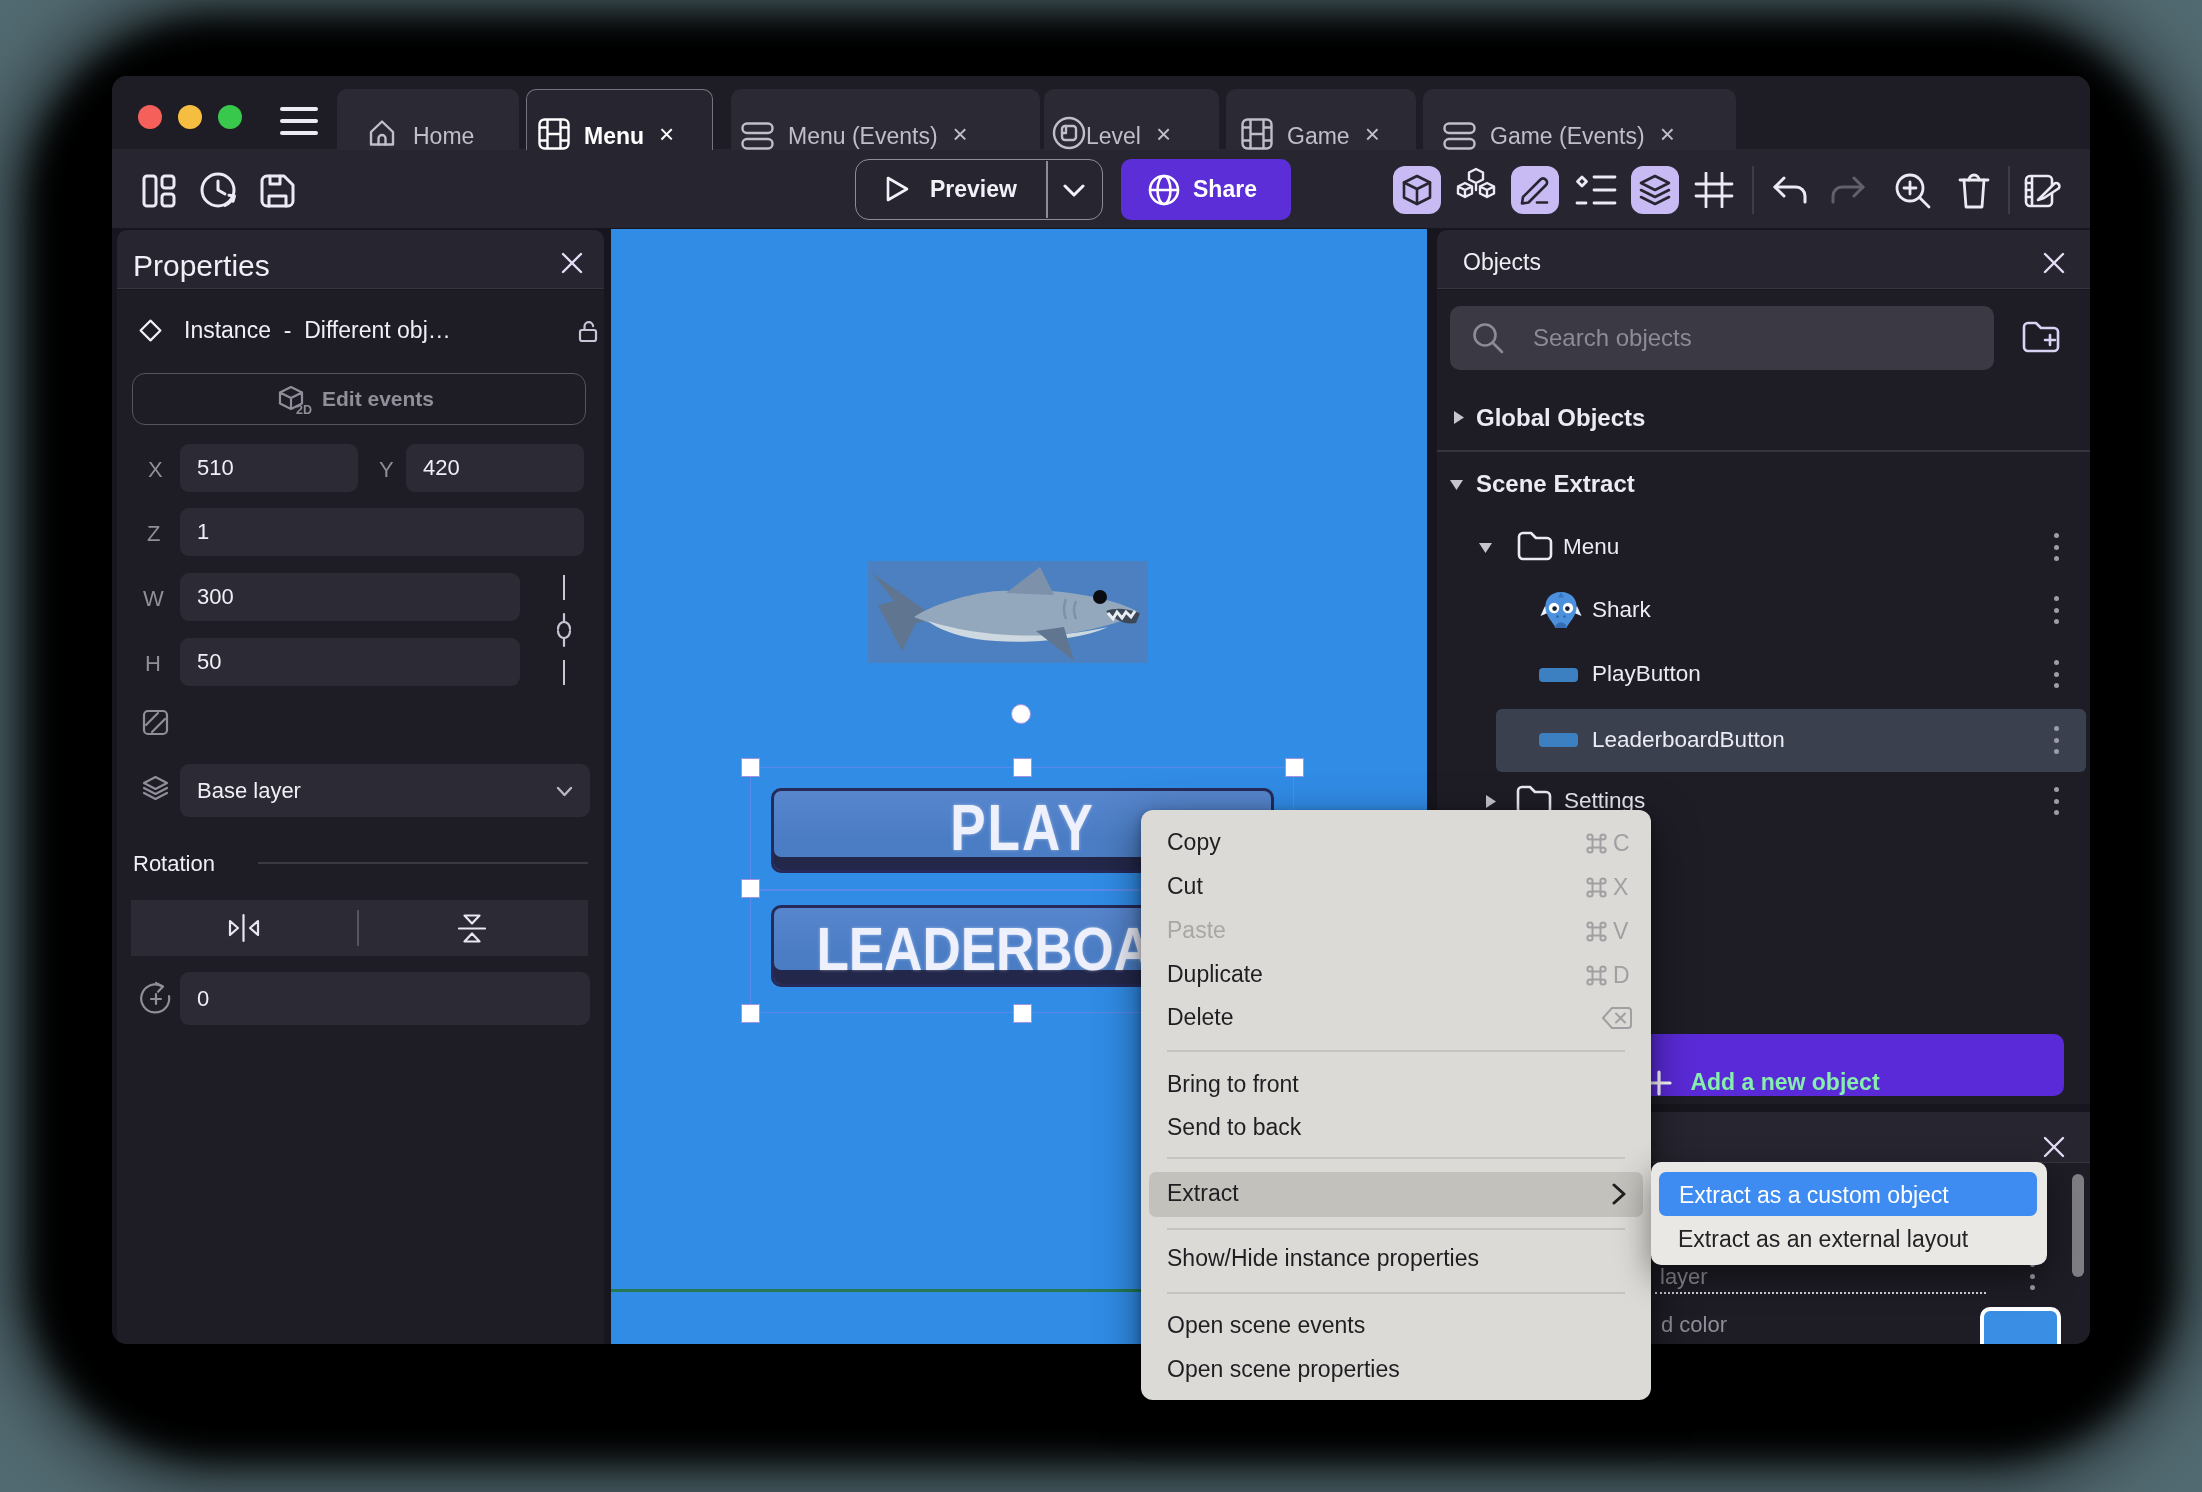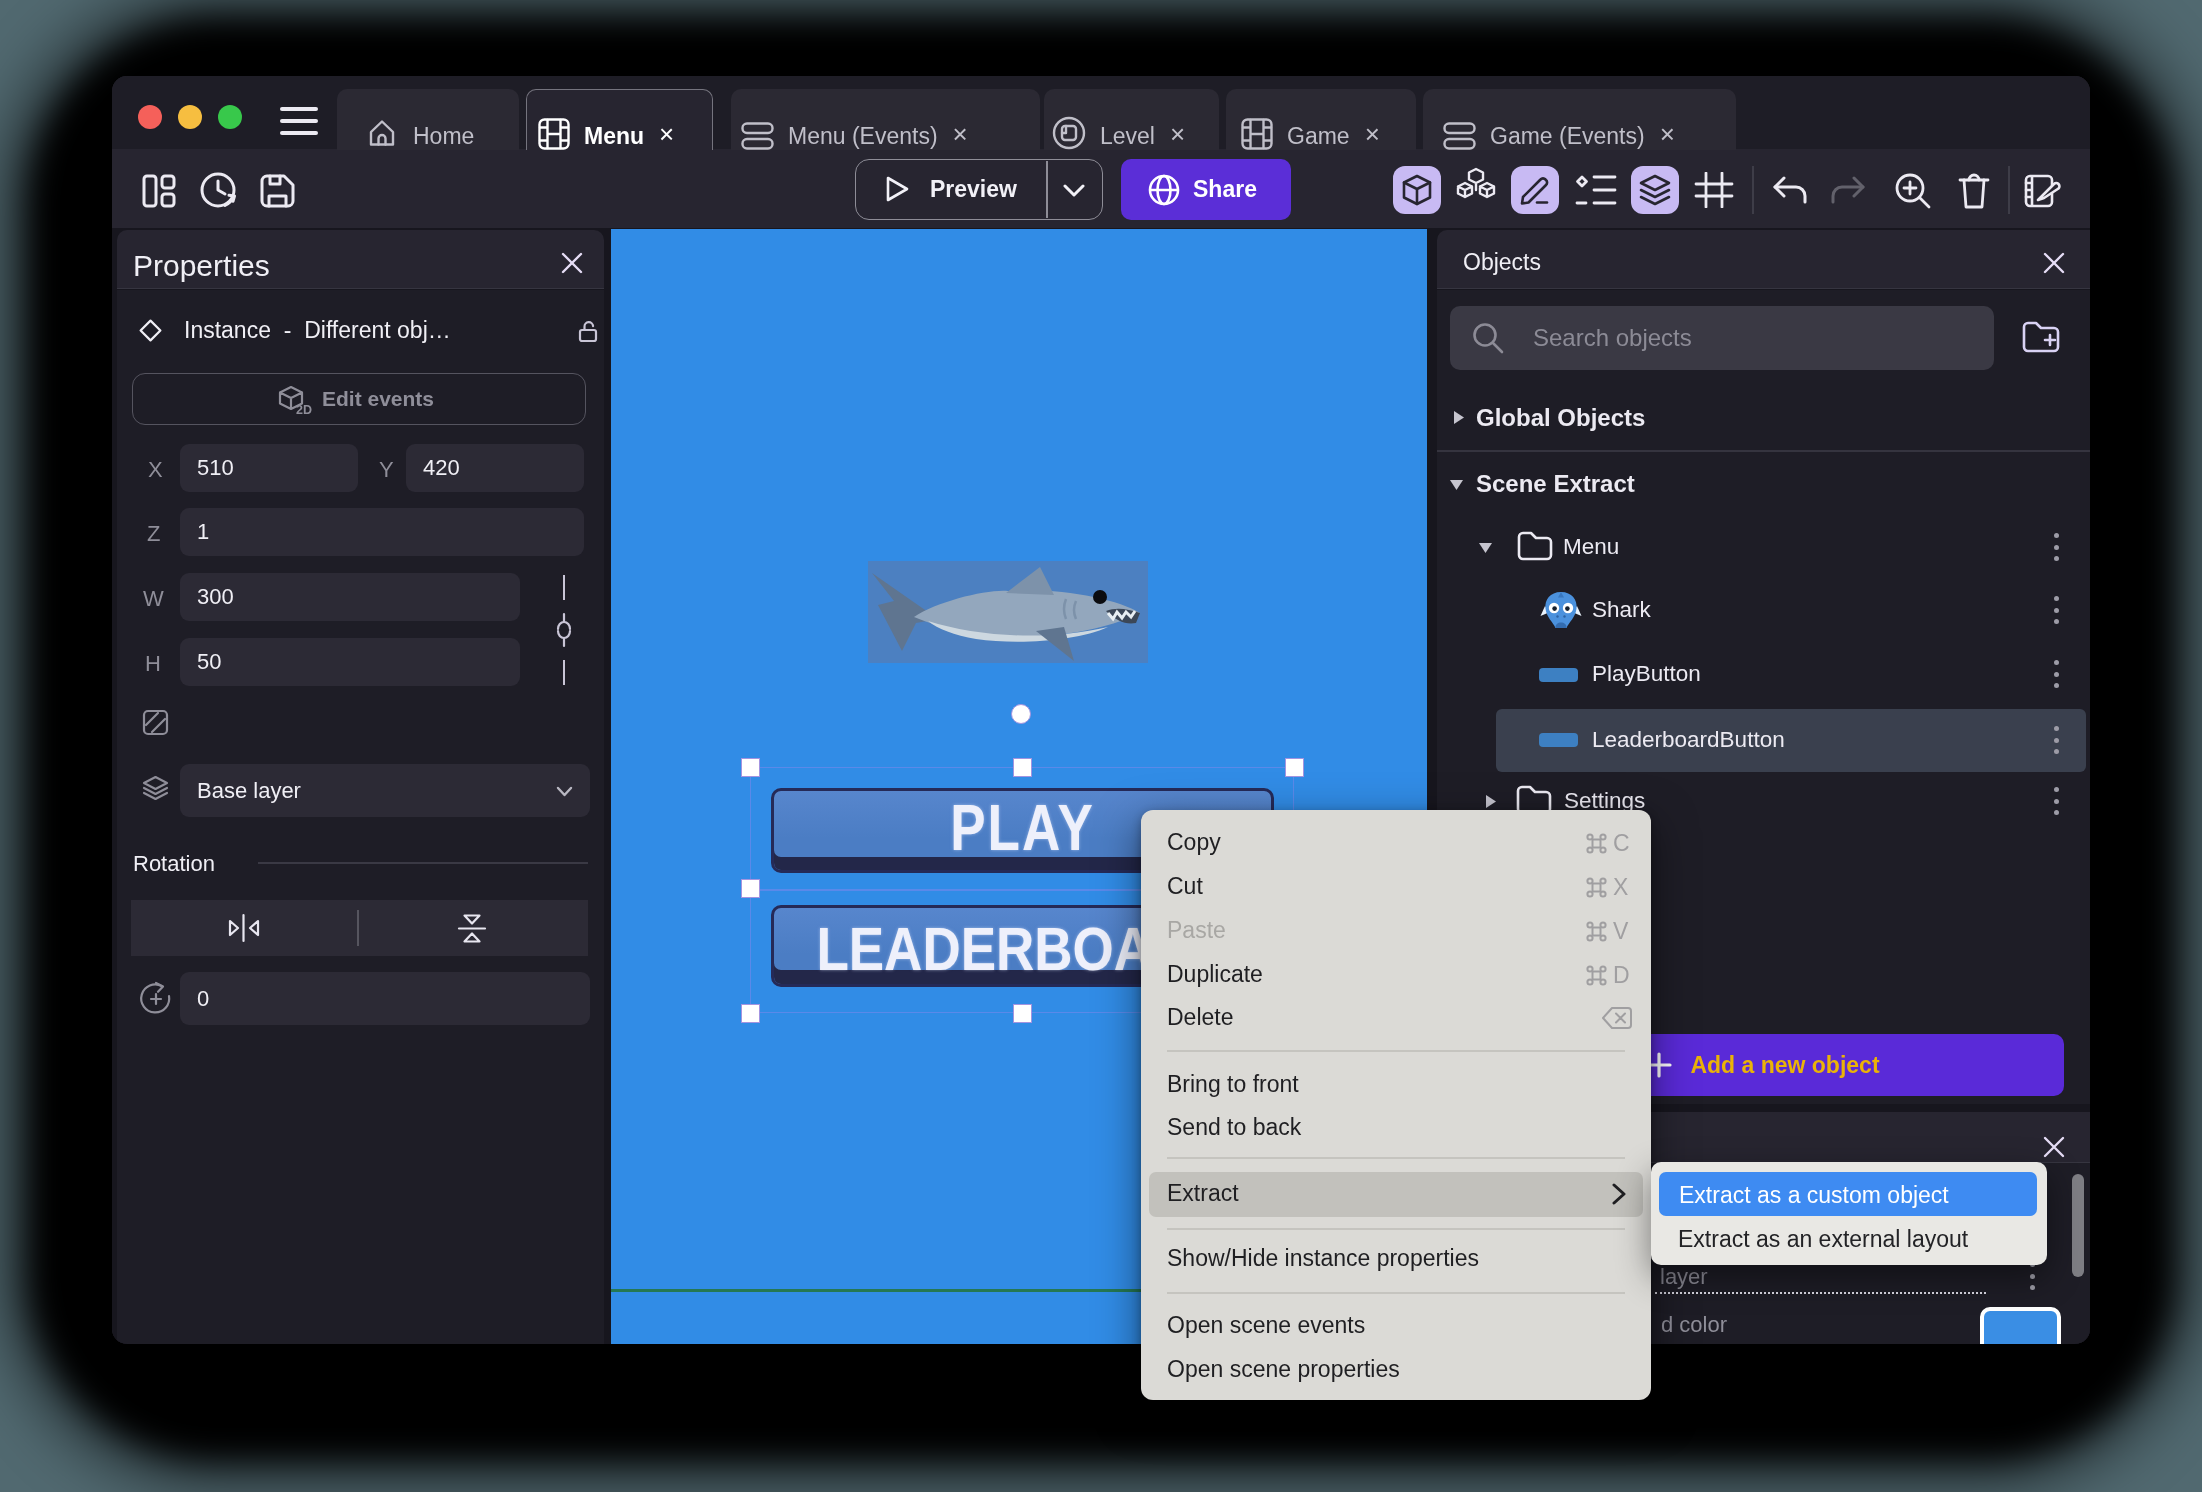--- a/index.html
+++ b/index.html
@@ -50,21 +50,21 @@
       </svg>
       <span class="t" style="margin-left:14px;">Menu (Events)</span>
       <span class="cx" style="font-weight:400">×</span>
     </div>
 <div class="tab" style="left:932px;width:175px;padding-left:8px">
       <svg width="34" height="34" viewBox="0 0 34 34" fill="none" stroke="#c0bfc9" stroke-width="2.4" stroke-linecap="round" stroke-linejoin="round">
         <circle cx="17" cy="17" r="15"></circle>
         <rect x="10" y="10" width="14" height="14" rx="3"></rect>
         <path d="M14 10 V17 H10"></path>
       </svg>
-      <span class="t" style="margin-left:14px;">Level</span>
+      <span class="t" style="">Level</span>
       <span class="cx" style="font-weight:400">×</span>
     </div>
 <div class="tab" style="left:1114px;width:190px;padding-left:15px">
       <svg width="32" height="32" viewBox="0 0 32 32" fill="none" stroke="#c0bfc9" stroke-width="2.4" stroke-linecap="round" stroke-linejoin="round">
         <rect x="1.5" y="1.5" width="29" height="29" rx="5"></rect>
         <path d="M9.5 2 V30 M22.5 2 V30 M9.5 16 H22.5 M2 9.5h7.5 M2 22.5h7.5 M22.5 9.5H30 M22.5 22.5H30"></path>
       </svg>
       <span class="t" style="margin-left:14px;">Game</span>
       <span class="cx" style="font-weight:400">×</span>
     </div>
@@ -334,21 +334,21 @@
       </svg></div>
 <div class="a" style="left:1404px;top:709px"><svg width="36" height="30" viewBox="0 0 36 30" fill="none" stroke="#eceaf2" stroke-width="2.6" stroke-linecap="round" stroke-linejoin="round">
         <path d="M2 6 a4 4 0 0 1 4-4 h8 l5 5 h11 a4 4 0 0 1 4 4 v13 a4 4 0 0 1 -4 4 h-24 a4 4 0 0 1 -4-4 Z"></path>
       </svg></div>
 <div class="orow" style="left:1452px;top:712px">Settings</div>
 <div class="a kb" style="left:1942px;top:725px">
       <i style="top:-14px"></i>
       <i style="top:-2.5px"></i>
       <i style="top:9px"></i>
     </div>
-<div class="a" style="left:1350px;top:958px;width:602px;height:62px;background:#5a2ad8;border-radius:10px;color:#eab308;display:flex;align-items:center;justify-content:center">
+<div class="a" style="left:1350px;top:958px;width:602px;height:62px;background:#5a2ad8;border-radius:10px;color:#86efac;display:flex;align-items:flex-end;justify-content:center">
       <svg width="26" height="26" viewBox="0 0 26 26" stroke="#fff" stroke-width="3.2" stroke-linecap="round">
         <path d="M13 2 V24 M2 13 H24"></path>
       </svg>
       <span class="bold" style="font-size:23px;margin-left:18px">Add a new object</span>
     </div>
 <div class="a" style="left:1325px;top:1036px;width:653px;height:51px;background:#272530;border-bottom:1px solid #363540;border-radius:10px 0 0 0"></div>
 <div class="a" style="left:1325px;top:1087px;width:653px;height:181px;background:#1e1d26"></div>
 <div class="a" style="left:1931px;top:1060px"><svg width="22" height="22" viewBox="0 0 22 22" fill="none" stroke="#e6ddf6" stroke-width="2.4" stroke-linecap="round" stroke-linejoin="round">
         <path d="M2 2 L20 20 M20 2 L2 20"></path>
       </svg></div>

